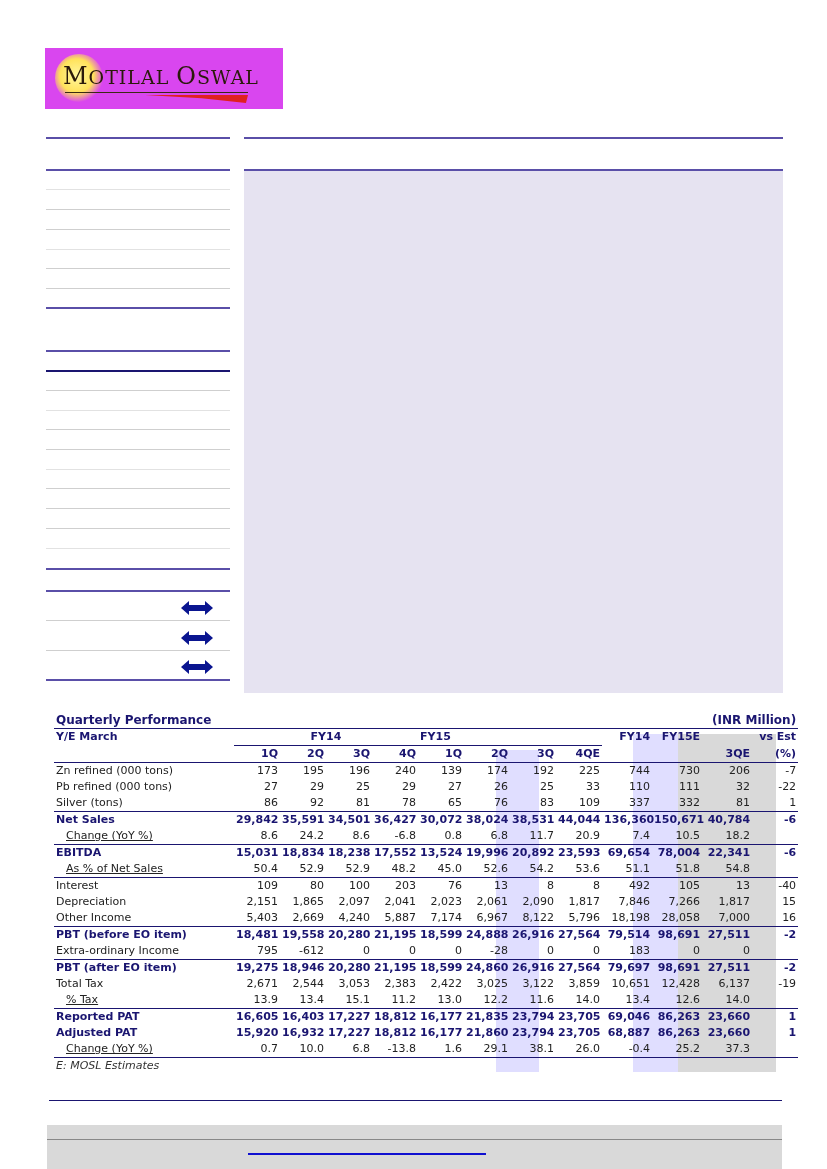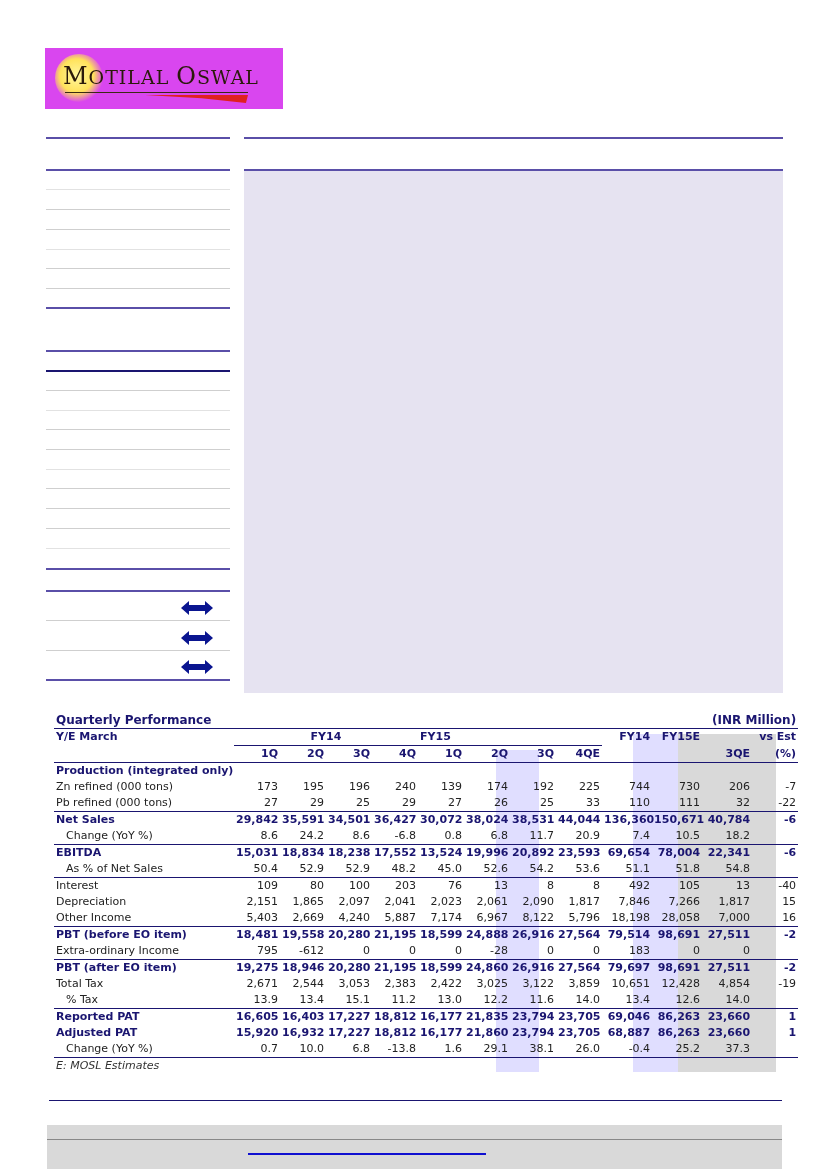--- a/index.html
+++ b/index.html
@@ -41,21 +41,21 @@
           font-family: "DejaVu Sans", sans-serif; table-layout: fixed; }
   td { padding: 0 2px; height: 16px; line-height: 16px; white-space: nowrap; color: #222; }
   td.num { text-align: right; }
   col.c0 { width: 180px; }
   col.cn { width: 46px; }
   col.cwide { width: 50px; }
 
   .title-row td { color: #1a1570; font-weight: bold; font-size: 12px; }
   .hdr td { color: #1a1570; font-weight: bold; }
   .blue td { color: #1a1570; font-weight: bold; }
-  .indent { padding-left: 12px !important; }
+  .indent { padding-left: 12px !important; text-decoration: underline; }
   .topline td { border-top: 1.5px solid #1a1570; }
   .botline td { border-bottom: 1.5px solid #1a1570; }
   .fyline { border-bottom: 1px solid #1a1570 !important; }
   .note td { color: #333; font-style: italic; }
 
   
   .frule { position: absolute; left: 49px; top: 1100px; width: 733px; height: 1px; background: #1a1570; }
   .fbar { position: absolute; left: 47px; top: 1125px; width: 735px; height: 47px; background: #d9d9d9; }
   .fbar .mid { position: absolute; left: 0; top: 14px; width: 735px; height: 1px; background: #888; }
   .fbar .link { position: absolute; left: 201px; top: 28px; width: 238px; height: 2px; background: #1010d0; }
@@ -152,35 +152,20 @@
           <td class="num">4Q</td>
           <td class="num">1Q</td>
           <td class="num">2Q</td>
           <td class="num">3Q</td>
           <td class="num">4QE</td>
           <td class="num"></td>
           <td class="num"></td>
           <td class="num">3QE</td>
           <td class="num">(%)</td>
         </tr>
-    <tr class="blue">
-          <td>Production (integrated only)</td>
-          <td class="num"></td>
-          <td class="num"></td>
-          <td class="num"></td>
-          <td class="num"></td>
-          <td class="num"></td>
-          <td class="num"></td>
-          <td class="num"></td>
-          <td class="num"></td>
-          <td class="num"></td>
-          <td class="num"></td>
-          <td class="num"></td>
-          <td class="num"></td>
-        </tr>
         <tr class="">
           <td>Zn refined (000 tons)</td>
           <td class="num">173</td>
           <td class="num">195</td>
           <td class="num">196</td>
           <td class="num">240</td>
           <td class="num">139</td>
           <td class="num">174</td>
           <td class="num">192</td>
           <td class="num">225</td>
@@ -196,20 +181,35 @@
           <td class="num">25</td>
           <td class="num">29</td>
           <td class="num">27</td>
           <td class="num">26</td>
           <td class="num">25</td>
           <td class="num">33</td>
           <td class="num">110</td>
           <td class="num">111</td>
           <td class="num">32</td>
           <td class="num">-22</td>
+        </tr>
+        <tr class="">
+          <td>Silver (tons)</td>
+          <td class="num">86</td>
+          <td class="num">92</td>
+          <td class="num">81</td>
+          <td class="num">78</td>
+          <td class="num">65</td>
+          <td class="num">76</td>
+          <td class="num">83</td>
+          <td class="num">109</td>
+          <td class="num">337</td>
+          <td class="num">332</td>
+          <td class="num">81</td>
+          <td class="num">1</td>
         </tr>
         <tr class="blue topline">
           <td>Net Sales</td>
           <td class="num">29,842</td>
           <td class="num">35,591</td>
           <td class="num">34,501</td>
           <td class="num">36,427</td>
           <td class="num">30,072</td>
           <td class="num">38,024</td>
           <td class="num">38,531</td>
@@ -359,21 +359,21 @@
           <td class="num">2,671</td>
           <td class="num">2,544</td>
           <td class="num">3,053</td>
           <td class="num">2,383</td>
           <td class="num">2,422</td>
           <td class="num">3,025</td>
           <td class="num">3,122</td>
           <td class="num">3,859</td>
           <td class="num">10,651</td>
           <td class="num">12,428</td>
-          <td class="num">4,854</td>
+          <td class="num">6,137</td>
           <td class="num">-19</td>
         </tr>
         <tr class="">
           <td class="indent">% Tax</td>
           <td class="num">13.9</td>
           <td class="num">13.4</td>
           <td class="num">15.1</td>
           <td class="num">11.2</td>
           <td class="num">13.0</td>
           <td class="num">12.2</td>

